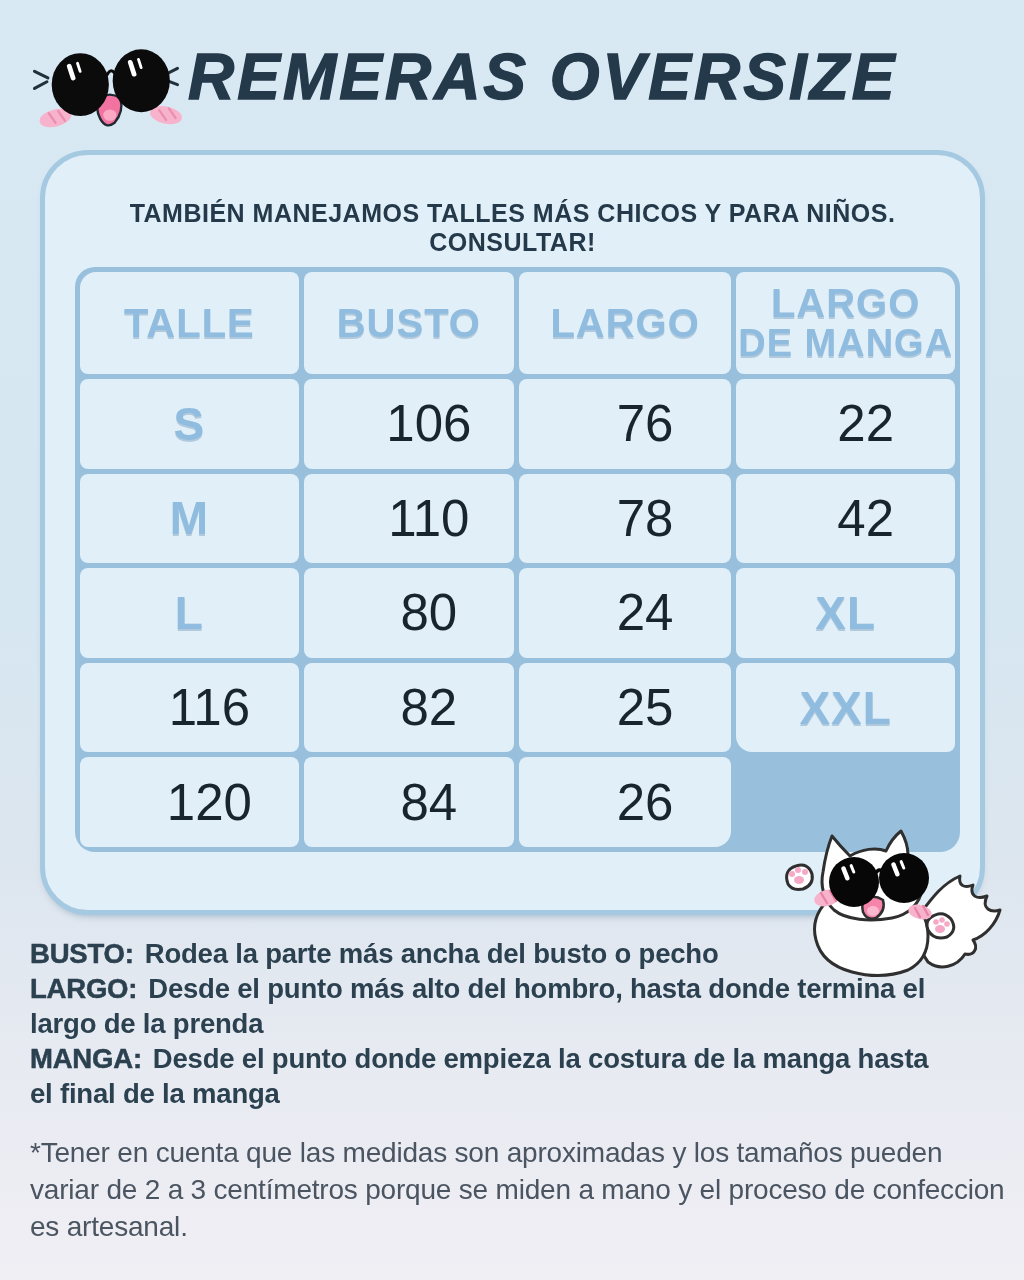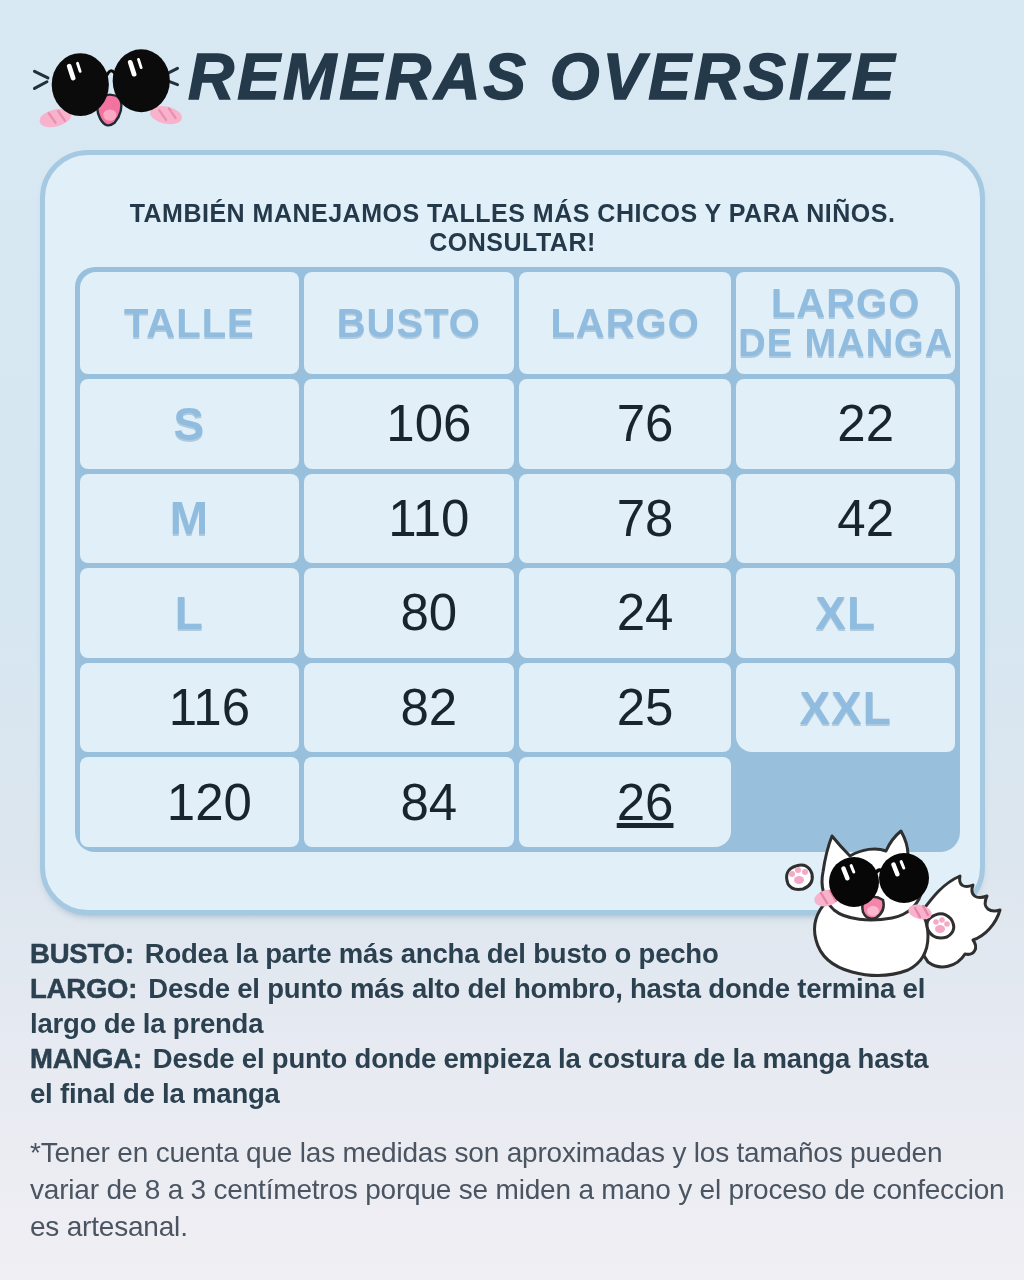--- a/index.html
+++ b/index.html
@@ -37,21 +37,21 @@
     position:absolute; left:30px; top:112px; width:885px; height:585px;
     display:grid; grid-template-columns:1.03fr .99fr 1fr 1.03fr;
     grid-template-rows:102px repeat(5,1fr);
     gap:5px; padding:5px; background:#98c0dd; border-radius:20px;
   }
   .cell{
     background:#e1eff8; border-radius:8px;
     display:flex; flex-direction:column; align-items:center; justify-content:center;
   }
   .cell.c-tl{ border-top-left-radius:16px; }   .cell.c-tr{ border-top-right-radius:16px; }
-  .cell.c-bl{ border-bottom-left-radius:16px; } .cell.c-br{ border-bottom-right-radius:16px;text-decoration:underline; }
+  .cell.c-bl{ border-bottom-left-radius:16px; } .cell.c-br{ border-bottom-right-radius:16px; }
   .th{
     font-size:40px; font-weight:bold; color:#8fbcdf; letter-spacing:1px;
     text-shadow:0 2px 0 rgba(104,144,178,.4); line-height:1.05;
   }
   .th .l2{ font-size:38px; }
   .size{
     font-size:46px; font-weight:bold; color:#8fbcdf; letter-spacing:1px;
     text-shadow:0 2px 0 rgba(104,144,178,.4);
   }
   .num{ font-size:51px; font-weight:400; color:#18242e; letter-spacing:0;padding-left:40px; }
@@ -223,15 +223,15 @@
       <ellipse cx="170" cy="107" rx="5" ry="4"></ellipse>
     </g>
   </svg>
 
   <section class="definitions">
     <p class="def"><span class="def-label">BUSTO:</span><span>Rodea la parte más ancha del busto o pecho</span></p>
     <p class="def"><span class="def-label">LARGO:</span><span>Desde el punto más alto del hombro, hasta donde termina el largo de la prenda</span></p>
     <p class="def"><span class="def-label">MANGA:</span><span>Desde el punto donde empieza la costura de la manga hasta el final de la manga</span></p>
   </section>
 
-  <p class="footnote">*Tener en cuenta que las medidas son aproximadas y los tamaños pueden variar de 8 a 3 centímetros porque se miden a mano y el proceso de confeccion es artesanal.</p>
+  <p class="footnote">*Tener en cuenta que las medidas son aproximadas y los tamaños pueden variar de 2 a 3 centímetros porque se miden a mano y el proceso de confeccion es artesanal.</p>
 
 </div>
 
 </body></html>

